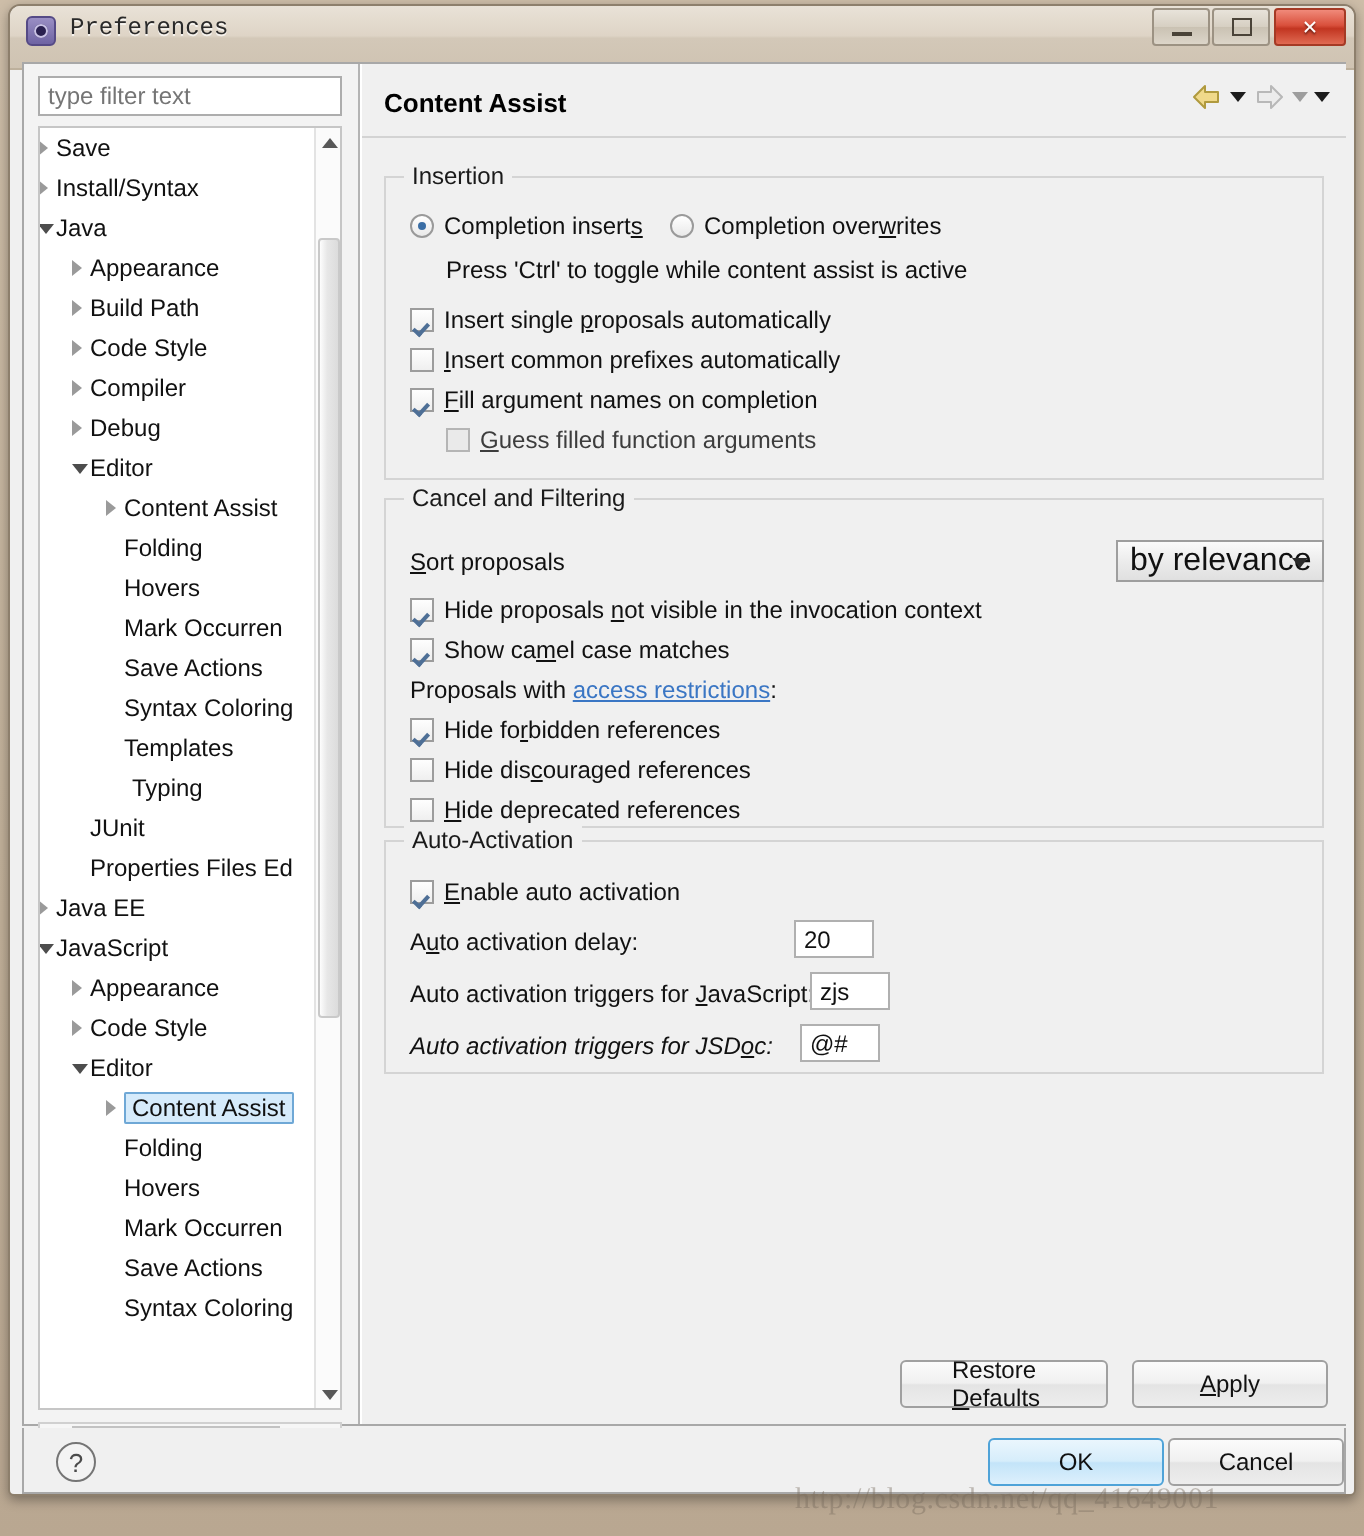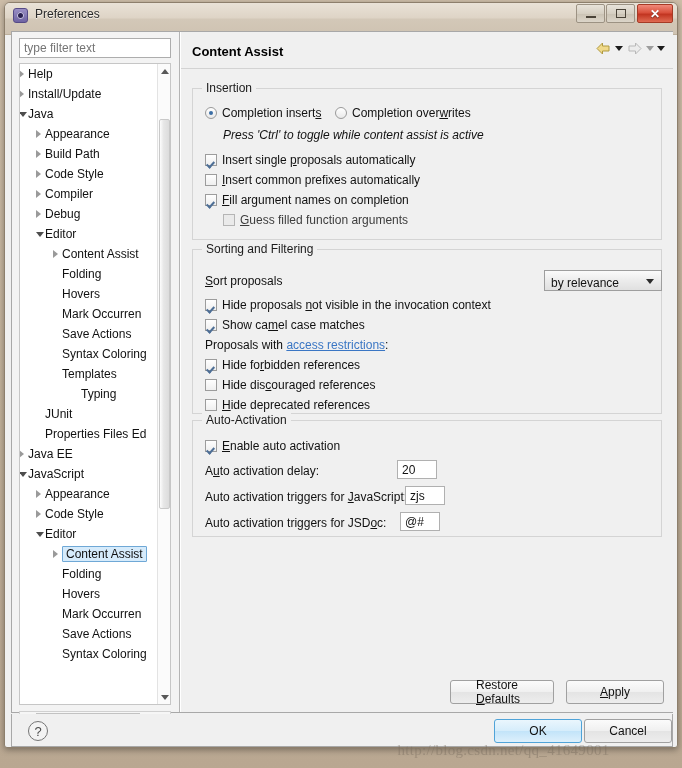--- a/index.html
+++ b/index.html
@@ -22,20 +22,21 @@
     border-radius: 6px 6px 3px 3px;
     background: #f0f0f0;
     box-shadow: 0 2px 6px rgba(0,0,0,.35);
     overflow: hidden;
   }
   #titlebar {
     position: relative;
     height: 32px;
     background: linear-gradient(180deg,#e9e2d7 0%,#ded4c6 48%,#d3c8b8 52%,#cfc3b2 100%);
     border-bottom: 1px solid #bdb09c;
+    font-family: Liberation Mono, monospace;
   }
   #title-icon {
     position: absolute; left: 8px; top: 5px;
     width: 15px; height: 15px;
     border-radius: 3px;
     background: linear-gradient(180deg,#9a8fc4,#6e63a3);
     border: 1px solid #554a86;
     display: flex; align-items: center; justify-content: center;
   }
   #title-icon::after {
@@ -287,25 +288,25 @@
     background: #fff;
     font-family: "Liberation Sans", sans-serif;
     font-size: 12px;
     color: #111;
     padding: 0 4px;
     outline: none;
   }
   #combo-sort {
     position: absolute;
     right: 11px; top: 238px;
-    width: 118px; height: 21px;
+    width: 104px; height: 21px;
     border: 1px solid #9e9e9e;
     background: linear-gradient(180deg,#fbfbfb,#ececec 50%,#e0e0e0);
-    font-size: 12px; color: #111;
-    display: flex; align-items: flex-end;
+    font-size: 16px; color: #111;
+    display: flex; align-items: center;
     padding-left: 6px;
   }
   #combo-sort .cchev {
     position: absolute; right: 7px; top: 8px;
     width:0;height:0;border-left:4px solid transparent;border-right:4px solid transparent;
     border-top:5px solid #2b2b2b;
   }
   .btn {
     position: absolute;
     height: 24px;
@@ -383,37 +384,37 @@
     </div>
   </div>
 
   <div id="content">
 
     <div id="tree-pane">
       <input id="filter-input" type="text" placeholder="type filter text" style="">
 
       <div id="tree-box">
         <div id="tree-list">
-            <div class="tnode"><span class="arrow collapsed" style="left: -1px;"></span><span class="lbl" style="margin-left: 8px;">Help</span></div>
-            <div class="tnode"><span class="arrow collapsed" style="left: -1px;"></span><span class="lbl" style="margin-left: 8px;">Install/Update</span></div>
+            <div class="tnode"><span class="arrow collapsed" style="left: -1px;"></span><span class="lbl" style="margin-left: 8px;">Save</span></div>
+            <div class="tnode"><span class="arrow collapsed" style="left: -1px;"></span><span class="lbl" style="margin-left: 8px;">Install/Syntax</span></div>
             <div class="tnode"><span class="arrow expanded" style="left: -1px;"></span><span class="lbl" style="margin-left: 8px;">Java</span></div>
             <div class="tnode"><span class="arrow collapsed" style="left: 16px;"></span><span class="lbl" style="margin-left: 25px;">Appearance</span></div>
             <div class="tnode"><span class="arrow collapsed" style="left: 16px;"></span><span class="lbl" style="margin-left: 25px;">Build Path</span></div>
             <div class="tnode"><span class="arrow collapsed" style="left: 16px;"></span><span class="lbl" style="margin-left: 25px;">Code Style</span></div>
             <div class="tnode"><span class="arrow collapsed" style="left: 16px;"></span><span class="lbl" style="margin-left: 25px;">Compiler</span></div>
             <div class="tnode"><span class="arrow collapsed" style="left: 16px;"></span><span class="lbl" style="margin-left: 25px;">Debug</span></div>
             <div class="tnode"><span class="arrow expanded" style="left: 16px;"></span><span class="lbl" style="margin-left: 25px;">Editor</span></div>
             <div class="tnode"><span class="arrow collapsed" style="left: 33px;"></span><span class="lbl" style="margin-left: 42px;">Content Assist</span></div>
             <div class="tnode"><span class="lbl" style="margin-left: 42px;">Folding</span></div>
             <div class="tnode"><span class="lbl" style="margin-left: 42px;">Hovers</span></div>
             <div class="tnode"><span class="lbl" style="margin-left: 42px;">Mark Occurren</span></div>
             <div class="tnode"><span class="lbl" style="margin-left: 42px;">Save Actions</span></div>
             <div class="tnode"><span class="lbl" style="margin-left: 42px;">Syntax Coloring</span></div>
             <div class="tnode"><span class="lbl" style="margin-left: 42px;">Templates</span></div>
-            <div class="tnode"><span class="lbl" style="margin-left: 61px;">Typing</span></div>
+            <div class="tnode"><span class="lbl" style="margin-left: 46px;">Typing</span></div>
             <div class="tnode"><span class="lbl" style="margin-left: 25px;">JUnit</span></div>
             <div class="tnode"><span class="lbl" style="margin-left: 25px;">Properties Files Ed</span></div>
             <div class="tnode"><span class="arrow collapsed" style="left: -1px;"></span><span class="lbl" style="margin-left: 8px;">Java EE</span></div>
             <div class="tnode"><span class="arrow expanded" style="left: -1px;"></span><span class="lbl" style="margin-left: 8px;">JavaScript</span></div>
             <div class="tnode"><span class="arrow collapsed" style="left: 16px;"></span><span class="lbl" style="margin-left: 25px;">Appearance</span></div>
             <div class="tnode"><span class="arrow collapsed" style="left: 16px;"></span><span class="lbl" style="margin-left: 25px;">Code Style</span></div>
             <div class="tnode"><span class="arrow expanded" style="left: 16px;"></span><span class="lbl" style="margin-left: 25px;">Editor</span></div>
             <div class="tnode sel"><span class="arrow collapsed" style="left: 33px;"></span><span class="lbl" style="margin-left: 42px;">Content Assist</span></div>
             <div class="tnode"><span class="lbl" style="margin-left: 42px;">Folding</span></div>
             <div class="tnode"><span class="lbl" style="margin-left: 42px;">Hovers</span></div>
@@ -469,38 +470,38 @@
       <div class="group" id="grp-insertion">
         <div class="glabel">Insertion</div>
 
         <div class="row" style="left:12px; top:17px;">
           <span class="rb on"></span><span>Completion insert<span class="u">s</span></span>
         </div>
         <div class="row" style="left:142px; top:17px;">
           <span class="rb"></span><span>Completion over<span class="u">w</span>rites</span>
         </div>
 
-        <div class="row" style="left:30px; top:39px;font-style:italic;">Press 'Ctrl' to toggle while content assist is active</div>
+        <div class="row" style="left:30px; top:39px;">Press 'Ctrl' to toggle while content assist is active</div>
 
         <div class="row" style="left:12px; top:64px;">
           <span class="cb checked"></span><span>Insert single <span class="u">p</span>roposals automatically</span>
         </div>
         <div class="row" style="left:12px; top:84px;">
           <span class="cb"></span><span><span class="u">I</span>nsert common prefixes automatically</span>
         </div>
         <div class="row" style="left:12px; top:104px;">
           <span class="cb checked"></span><span><span class="u">F</span>ill argument names on completion</span>
         </div>
         <div class="row" style="left:30px; top:124px;">
           <span class="cb dim"></span><span style="color:#3d3d3d"><span class="u">G</span>uess filled function arguments</span>
         </div>
       </div>
 
       <div class="group" id="grp-sorting">
-        <div class="glabel">Sorting and Filtering</div>
+        <div class="glabel">Cancel and Filtering</div>
 
         <div class="row" style="left:12px; top:24px;"><span class="u">S</span>ort proposals</div>
 
         <div class="row" style="left:12px; top:48px;">
           <span class="cb checked"></span><span>Hide proposals <span class="u">n</span>ot visible in the invocation context</span>
         </div>
         <div class="row" style="left:12px; top:68px;">
           <span class="cb checked"></span><span>Show ca<span class="u">m</span>el case matches</span>
         </div>
 
@@ -530,21 +531,21 @@
         <div class="row" style="left:12px; top:18px;">
           <span class="cb checked"></span><span><span class="u">E</span>nable auto activation</span>
         </div>
 
         <div class="row" style="left:12px; top:43px;">A<span class="u">u</span>to activation delay:</div>
         <input class="tfield" style="left: 204px; top: 39px; width: 40px;" type="text" value="20">
 
         <div class="row" style="left:12px; top:69px;">Auto activation triggers for <span class="u">J</span>avaScript:</div>
         <input class="tfield" style="left: 212px; top: 65px; width: 40px;" type="text" value="zjs">
 
-        <div class="row" style="left:12px; top:95px;">Auto activation triggers for JSD<span class="u">o</span>c:</div>
+        <div class="row" style="left:12px; top:95px;font-style:italic;">Auto activation triggers for JSD<span class="u">o</span>c:</div>
         <input class="tfield" style="left: 207px; top: 91px; width: 40px;" type="text" value="@#">
       </div>
 
       <div class="btn" id="btn-restore">
         <span>Restore <span class="u">D</span>efaults</span>
       </div>
       <div class="btn" id="btn-apply">
         <span><span class="u">A</span>pply</span>
       </div>
 

